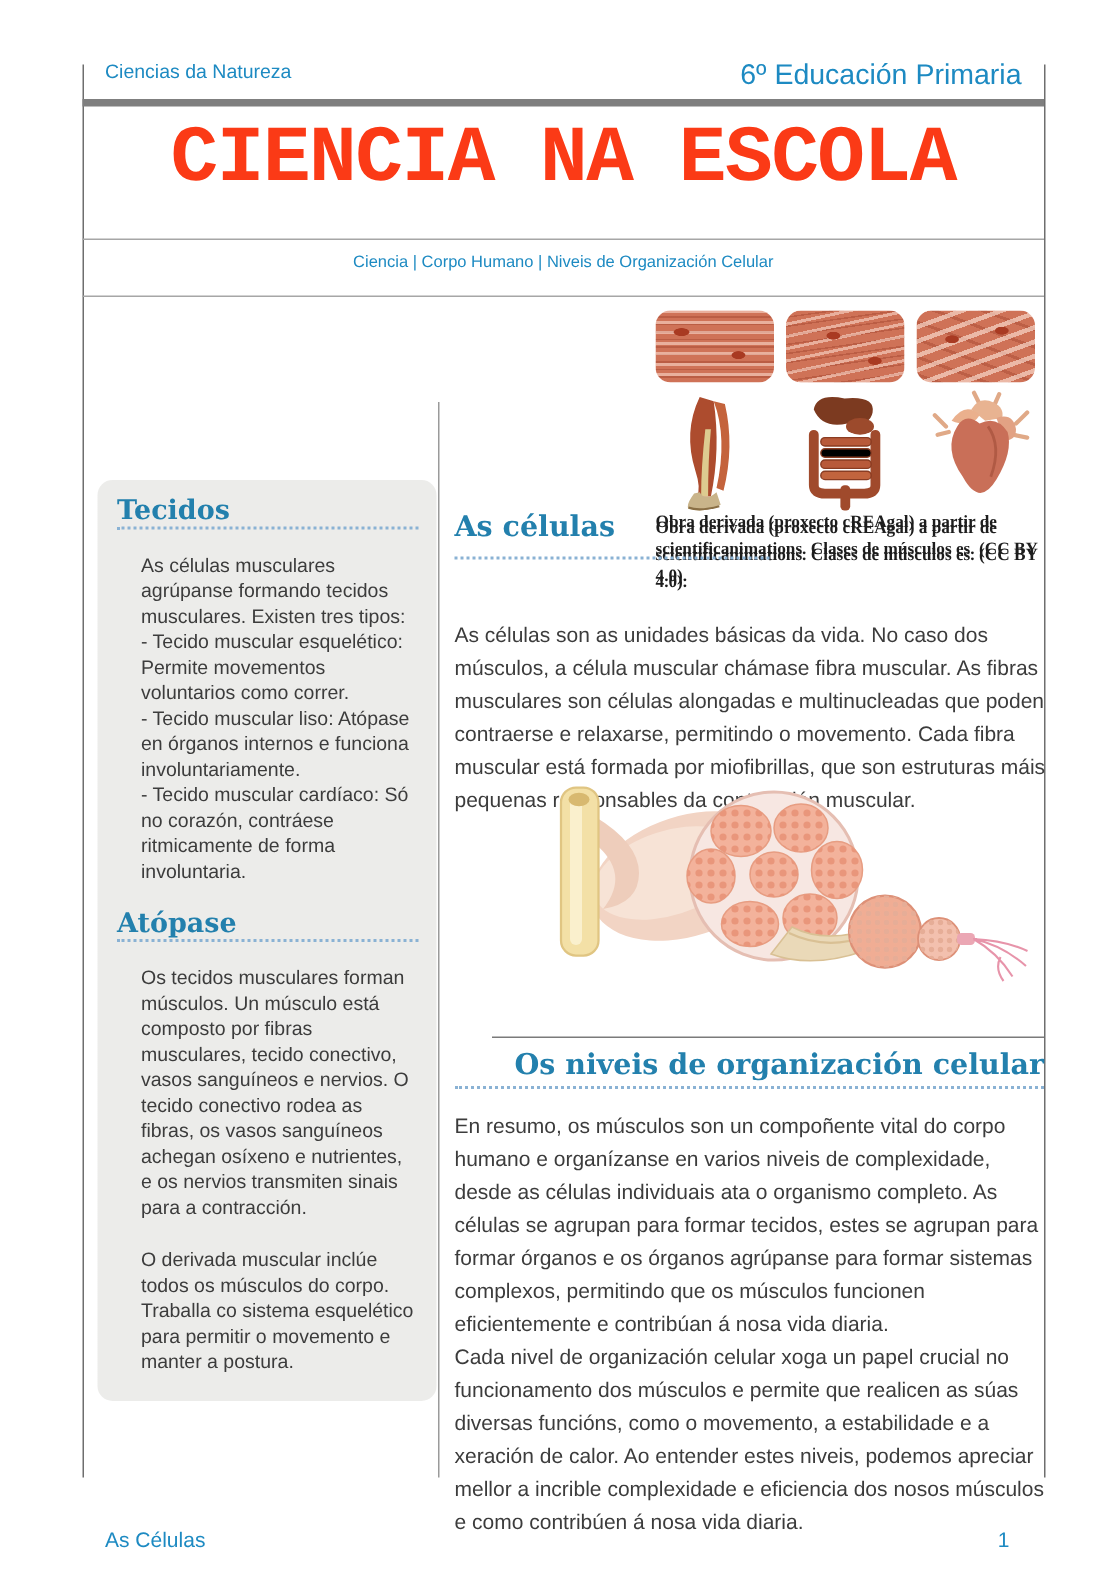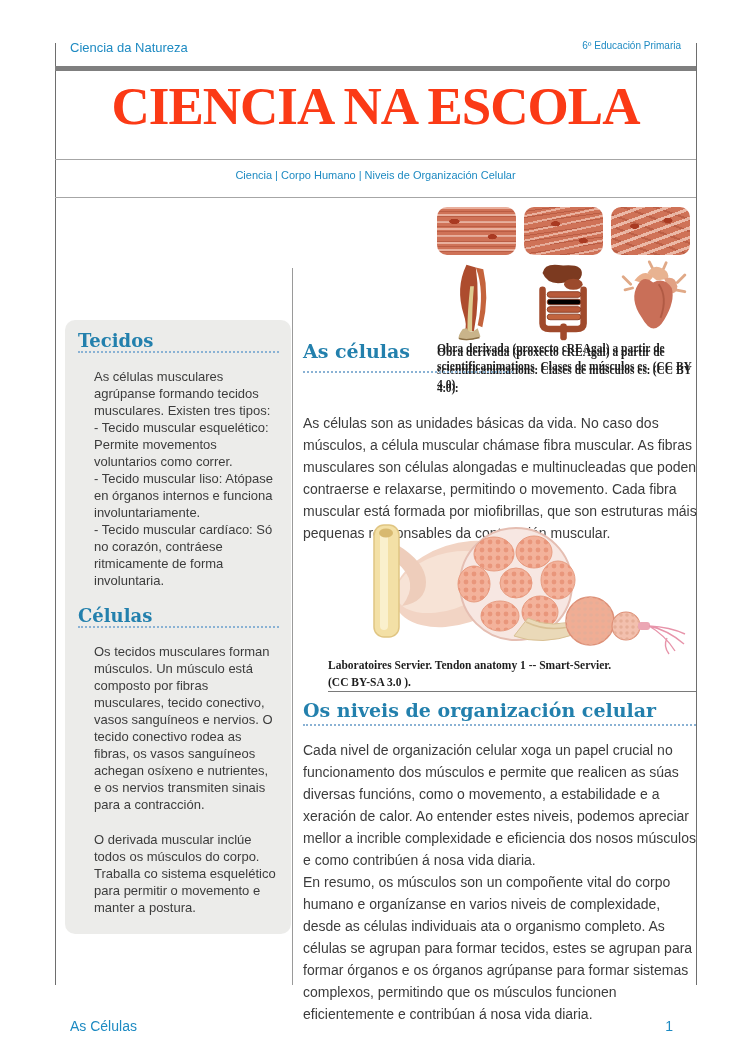--- a/index.html
+++ b/index.html
@@ -5,25 +5,25 @@
   html,body{margin:0;padding:0;background:#fff;}
   .page{position:relative;width:743px;height:1062px;background:#ffffff;overflow:hidden;
         font-family:"Liberation Sans", sans-serif;color:#3c3c3c;}
   
   .vborder{position:absolute;top:43px;height:942px;width:1px;background:#6e6e6e;}
   .vborder.left{left:55px;} .vborder.right{left:696px;}
   .col-divider{position:absolute;left:292px;top:268px;height:717px;width:1px;background:#9a9a9a;}
 
   
   .hdr-left{position:absolute;left:70px;top:40px;font-size:13px;color:#1d8ac2;}
-  .hdr-right{position:absolute;right:62px;top:40px;font-size:10px;color:#1d8ac2;}
+  .hdr-right{position:absolute;right:62px;top:40px;font-size:19px;color:#1d8ac2;}
   .thick-rule{position:absolute;left:55px;top:66px;width:641px;height:5px;background:#7f7f7f;}
   .main-title{position:absolute;left:45px;top:76px;width:661px;text-align:center;
               font-size:53px;font-weight:bold;letter-spacing:-1px;color:#fb3a16;
-              font-family:Liberation Serif, serif;}
+              font-family:Liberation Mono, monospace;}
   .thin-rule{position:absolute;left:55px;width:641px;height:1px;background:#a6a6a6;}
   .rule1{top:159px;} .rule2{top:197px;}
   .subtitle{position:absolute;left:55px;top:169px;width:641px;text-align:center;
             font-size:11px;color:#1d8ac2;}
 
   
   .intro{position:absolute;left:75px;top:212px;width:366px;font-size:14px;line-height:22px;}
   .tissue-row{position:absolute;left:437px;top:207px;width:253px;display:flex;gap:8px;}
   .tissue{width:79px;height:48px;border-radius:10px;background-color:#cf7257;overflow:hidden;}
   .t1{background-image:
@@ -64,39 +64,39 @@
   .cells-head-row .dotline{top:31px;width:210px;right:auto;}
   .cells-caption{position:absolute;left:134px;top:0;width:262px;
                  font-family:"Liberation Serif", serif;font-weight:700;font-size:11.5px;
                  line-height:1.55;color:#1d1d1d;}
   .cells-para{position:absolute;left:303px;top:412px;width:396px;font-size:14px;line-height:22px;}
   .fiber-figure{position:absolute;left:366px;top:522px;}
   .fig-caption{position:absolute;left:328px;top:657px;width:370px;
                font-family:"Liberation Serif", serif;font-weight:700;font-size:11.5px;
                line-height:1.45;color:#1d1d1d;}
   .fig-underline{position:absolute;left:328px;top:691px;width:368px;height:1px;background:#7a7a7a;}
-  .levels-head{position:absolute;left:303px;top:699px;width:393px;height:28px;text-align:left;}
+  .levels-head{position:absolute;left:303px;top:699px;width:393px;height:28px;text-align:right;}
   .levels-head .dotline{bottom:1px;}
   .levels-head .txt{position:relative;z-index:1;}
   .levels-paras{position:absolute;left:303px;top:739px;width:398px;font-size:14px;line-height:22px;}
   .levels-paras p{margin:0;}
 
   
   .ftr-left{position:absolute;left:70px;top:1018px;font-size:14px;color:#1d8ac2;}
   .ftr-page{position:absolute;right:70px;top:1018px;font-size:14px;color:#1d8ac2;}
 </style>
 </head>
 <body>
 
 <div class="page">
 
   <div class="vborder left"></div>
   <div class="vborder right"></div>
 
-  <div class="hdr-left">Ciencia da Natureza</div>
+  <div class="hdr-left">Ciencias da Natureza</div>
   <div class="hdr-right">6º Educación Primaria</div>
   <div class="thick-rule"></div>
 
   <div class="main-title">CIENCIA NA ESCOLA</div>
   <div class="thin-rule rule1"></div>
   <div class="subtitle">Ciencia | Corpo Humano | Niveis de Organización Celular</div>
   <div class="thin-rule rule2"></div>
 
 
   <div class="tissue-row">
@@ -145,21 +145,21 @@
       <div class="dotline bottom"></div>
       <span class="txt">Tecidos</span>
     </div>
     <div class="side-body">As células musculares agrúpanse formando tecidos musculares. Existen tres tipos:
 - Tecido muscular esquelético: Permite movementos voluntarios como correr.
 - Tecido muscular liso: Atópase en órganos internos e funciona involuntariamente.
 - Tecido muscular cardíaco: Só no corazón, contráese ritmicamente de forma involuntaria.</div>
 
     <div class="side-h">
       <div class="dotline bottom"></div>
-      <span class="txt">Células</span>
+      <span class="txt">Atópase</span>
     </div>
     <div class="side-body">Os tecidos musculares forman músculos. Un músculo está composto por fibras musculares, tecido conectivo, vasos sanguíneos e nervios. O tecido conectivo rodea as fibras, os vasos sanguíneos achegan osíxeno e nutrientes, e os nervios transmiten sinais para a contracción.</div>
 
     <div class="side-body">O derivada muscular inclúe todos os músculos do corpo. Traballa co sistema esquelético para permitir o movemento e manter a postura.</div>
   </div>
 
   <div class="cells-head-row">
     <span class="serif-h">As células</span>
     <div class="dotline"></div>
     <div class="cells-caption">Obra derivada (proxecto cREAgal) a partir de scientificanimations. Clases de músculos es. (CC BY 4.0).</div>
@@ -199,32 +199,28 @@
     <path d="M148,114 Q175,124 210,112 L218,96 Q185,108 162,96 Z" fill="#ead9b8" stroke="#d9c094" stroke-width="1"></path>
     <path d="M160,100 q25,12 52,2" stroke="#d9c094" stroke-width="1.5" fill="none"></path>
     <circle cx="224" cy="99" r="24" fill="#f0ad94" stroke="#dd9077" stroke-width="1.5"></circle>
     <circle cx="224" cy="99" r="24" fill="url(#fdots2)"></circle>
     <circle cx="260" cy="104" r="14" fill="#f3c0ae" stroke="#dd9077" stroke-width="1.2"></circle>
     <circle cx="260" cy="104" r="14" fill="url(#fdots2)"></circle>
     <rect x="272" y="100" width="12" height="8" rx="3" fill="#eba7b4"></rect>
     <path d="M283,104 Q302,108 318,122 M283,104 Q299,113 309,129 M283,104 Q304,105 319,112 M301,116 q-4,8 2,16" stroke="#e794aa" stroke-width="1.4" fill="none"></path>
   </svg>
 
-  <div class="fig-caption">
-    <div>Laboratoires Servier. Tendon anatomy 1 -- Smart-Servier.</div>
-    <div>(CC BY-SA 3.0 ).</div>
-  </div>
   <div class="fig-underline"></div>
 
   <div class="levels-head">
     <div class="dotline"></div>
     <span class="serif-h txt">Os niveis de organización celular</span>
   </div>
 
   <div class="levels-paras">
+    <p>En resumo, os músculos son un compoñente vital do corpo humano e organízanse en varios niveis de complexidade, desde as células individuais ata o organismo completo. As células se agrupan para formar tecidos, estes se agrupan para formar órganos e os órganos agrúpanse para formar sistemas complexos, permitindo que os músculos funcionen eficientemente e contribúan á nosa vida diaria.</p>
     <p>Cada nivel de organización celular xoga un papel crucial no funcionamento dos músculos e permite que realicen as súas diversas funcións, como o movemento, a estabilidade e a xeración de calor. Ao entender estes niveis, podemos apreciar mellor a incrible complexidade e eficiencia dos nosos músculos e como contribúen á nosa vida diaria.</p>
-    <p>En resumo, os músculos son un compoñente vital do corpo humano e organízanse en varios niveis de complexidade, desde as células individuais ata o organismo completo. As células se agrupan para formar tecidos, estes se agrupan para formar órganos e os órganos agrúpanse para formar sistemas complexos, permitindo que os músculos funcionen eficientemente e contribúan á nosa vida diaria.</p>
   </div>
 
   <div class="ftr-left">As Células</div>
   <div class="ftr-page">1</div>
 
 </div>
 
 </body></html>

